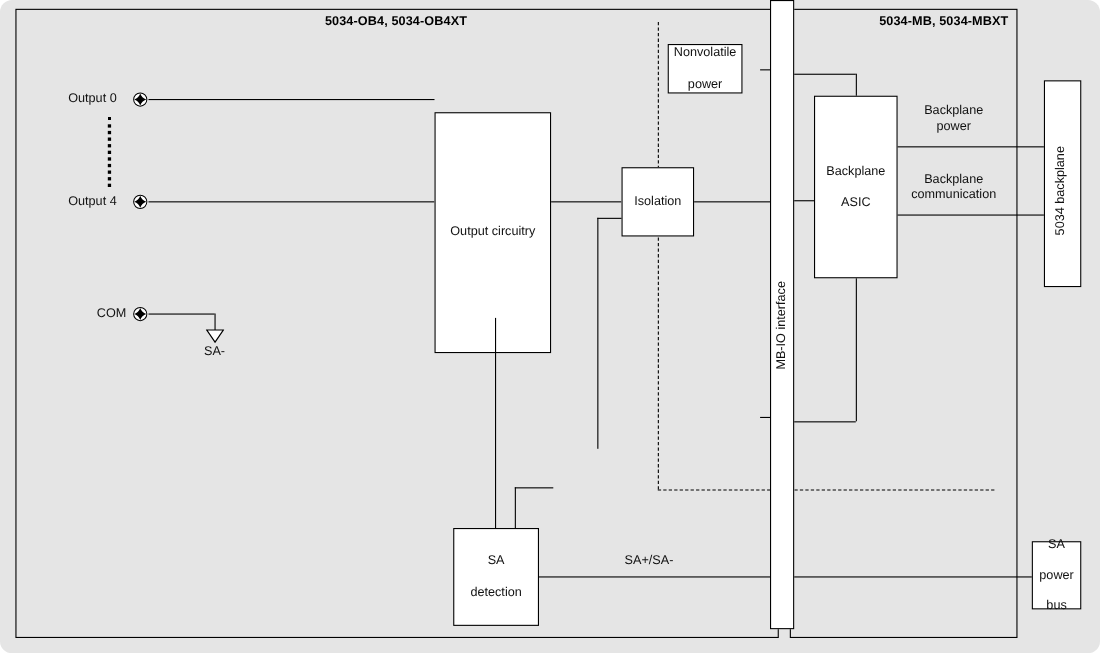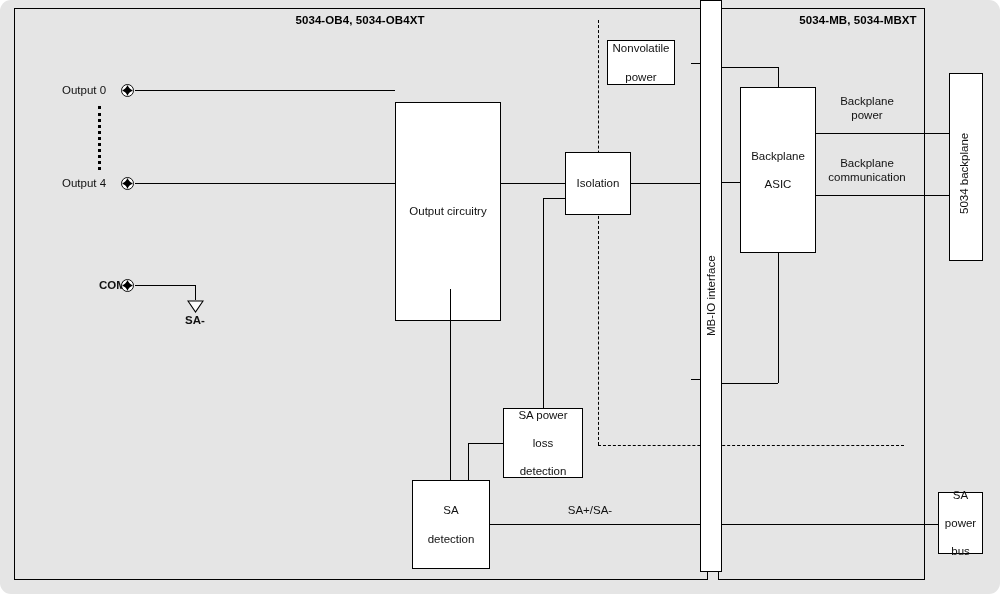--- a/index.html
+++ b/index.html
@@ -57,35 +57,35 @@
 
   <div class="lbl" style="left:62px;top:177px;">Output 4</div>
   <div class="term" style="left:120px;top:176px;">
     <svg width="15" height="15" viewBox="0 0 16 16">
       <circle cx="8" cy="8" r="6.4" fill="#fff" stroke="#000" stroke-width="1"></circle>
       <path d="M8 2.2 C9 5 11 7 13.8 8 C11 9 9 11 8 13.8 C7 11 5 9 2.2 8 C5 7 7 5 8 2.2 Z" fill="#000"></path>
     </svg>
   </div>
   <div class="hline" style="left:135px;top:183px;width:260px;"></div>
 
-  <div class="lbl" style="left:99px;top:279px;font-weight:bold;">COM</div>
+  <div class="lbl" style="left:88px;top:279px;">COM</div>
   <div class="term" style="left:120px;top:278px;">
     <svg width="15" height="15" viewBox="0 0 16 16">
       <circle cx="8" cy="8" r="6.4" fill="#fff" stroke="#000" stroke-width="1"></circle>
       <path d="M8 2.2 C9 5 11 7 13.8 8 C11 9 9 11 8 13.8 C7 11 5 9 2.2 8 C5 7 7 5 8 2.2 Z" fill="#000"></path>
     </svg>
   </div>
   <div class="hline" style="left:135px;top:285px;width:60px;"></div>
   <div class="vline" style="left:195px;top:285px;height:15px;"></div>
   <div class="gnd" style="left:187px;top:299px;">
     <svg width="17" height="13" viewBox="0 0 17 13">
       <path d="M1 1 L16 1 L8.5 12 Z" fill="#fff" stroke="#000" stroke-width="1.1"></path>
     </svg>
   </div>
-  <div class="lbl ctr" style="left:170px;top:314px;width:50px;font-weight:bold;">SA-</div>
+  <div class="lbl ctr" style="left:170px;top:314px;width:50px;">SA-</div>
 
   <div class="box" style="left:395px;top:70px;width:106px;height:219px;margin-top:32px;">
     <span>Output circuitry</span>
   </div>
 
   <div class="hline" style="left:501px;top:183px;width:64px;"></div>
 
   <div class="vline" style="left:450px;top:289px;height:191px;"></div>
 
   <div class="box" style="left:607px;top:40px;width:68px;height:45px;">
@@ -99,27 +99,20 @@
   <div class="box" style="left:565px;top:152px;width:66px;height:63px;">
     <span>Isolation</span>
   </div>
   <div class="hline" style="left:631px;top:183px;width:71px;"></div>
 
   <div class="hline" style="left:543px;top:198px;width:22px;"></div>
   <div class="vline" style="left:543px;top:198px;height:210px;"></div>
 
   <div class="hline" style="left:691px;top:379px;width:11px;"></div>
 
-  <div class="box" style="left:503px;top:408px;width:80px;height:70px;">
-    <span>
-      <span>SA power</span><br>
-      <span>loss</span><br>
-      <span>detection</span>
-    </span>
-  </div>
 
   <div class="hline" style="left:468px;top:443px;width:35px;"></div>
   <div class="vline" style="left:468px;top:443px;height:37px;"></div>
 
   <div class="box" style="left:412px;top:480px;width:78px;height:89px;">
     <span>
       <span>SA</span><br>
       <span>detection</span>
     </span>
   </div>

